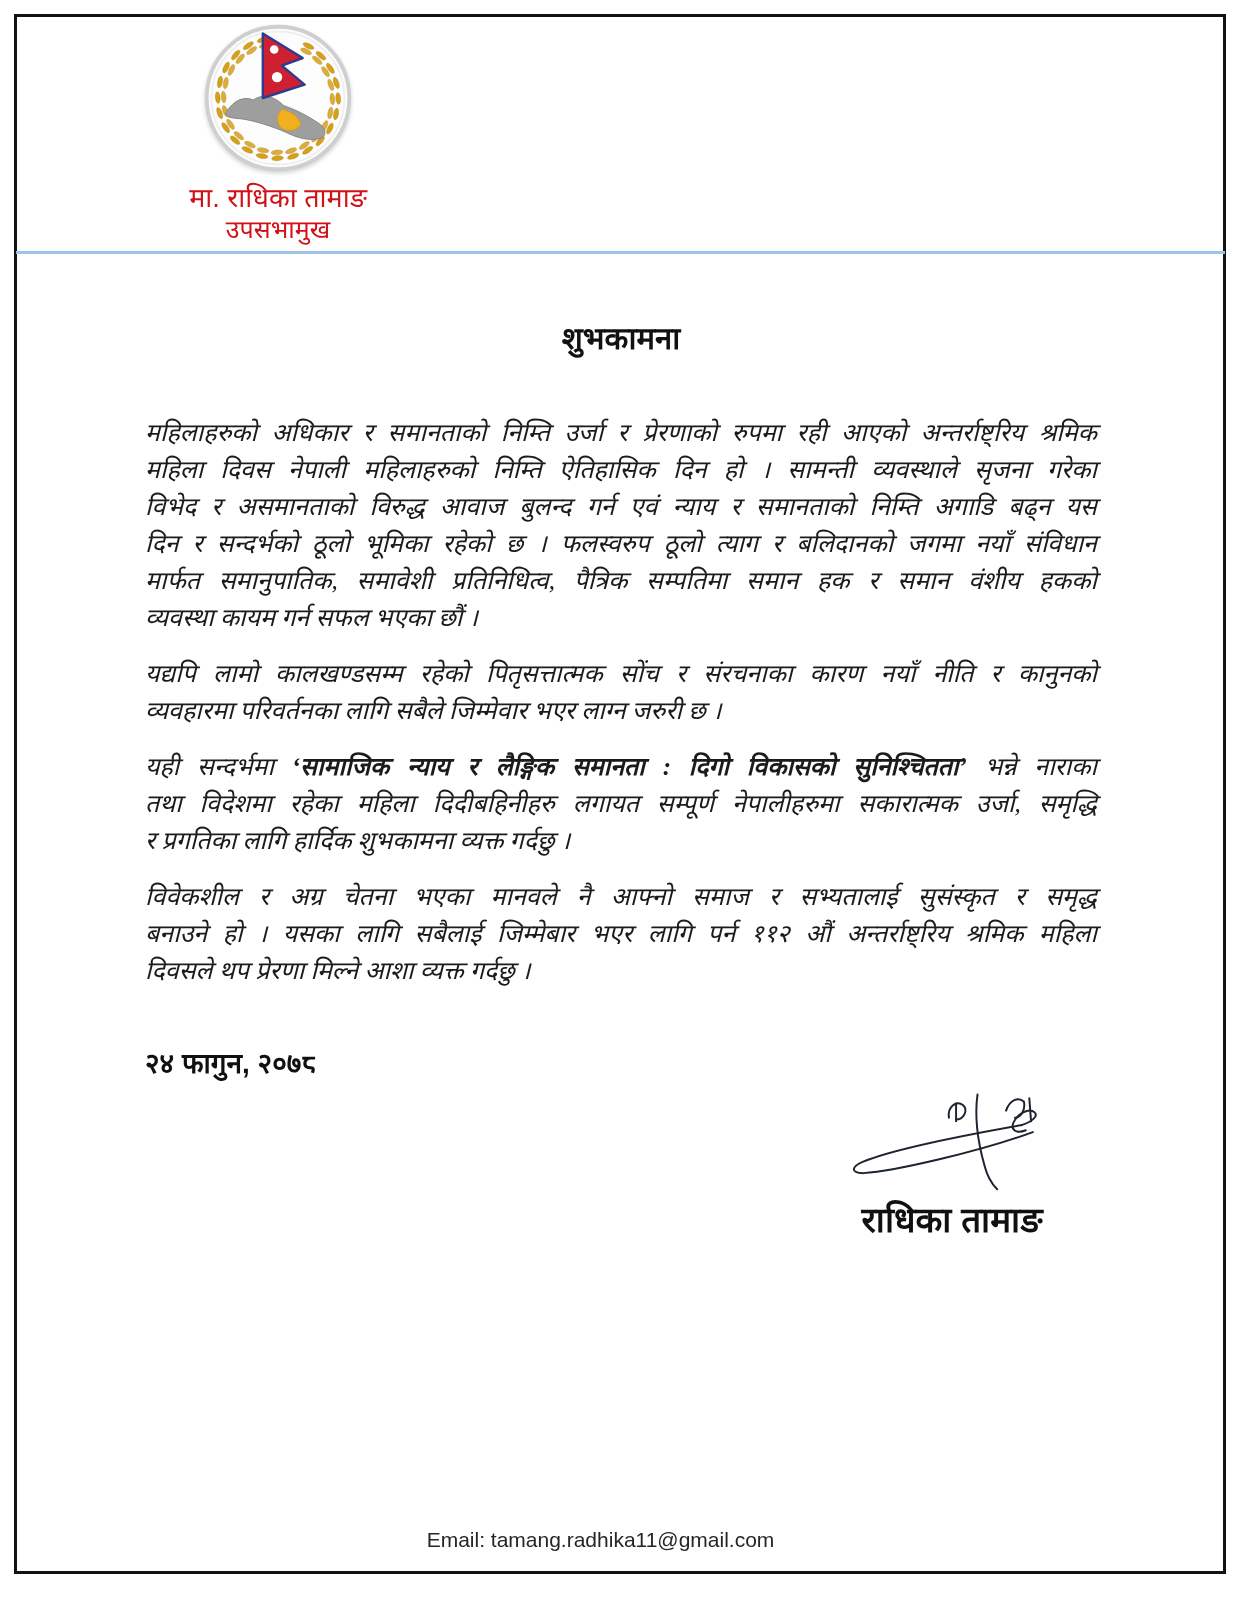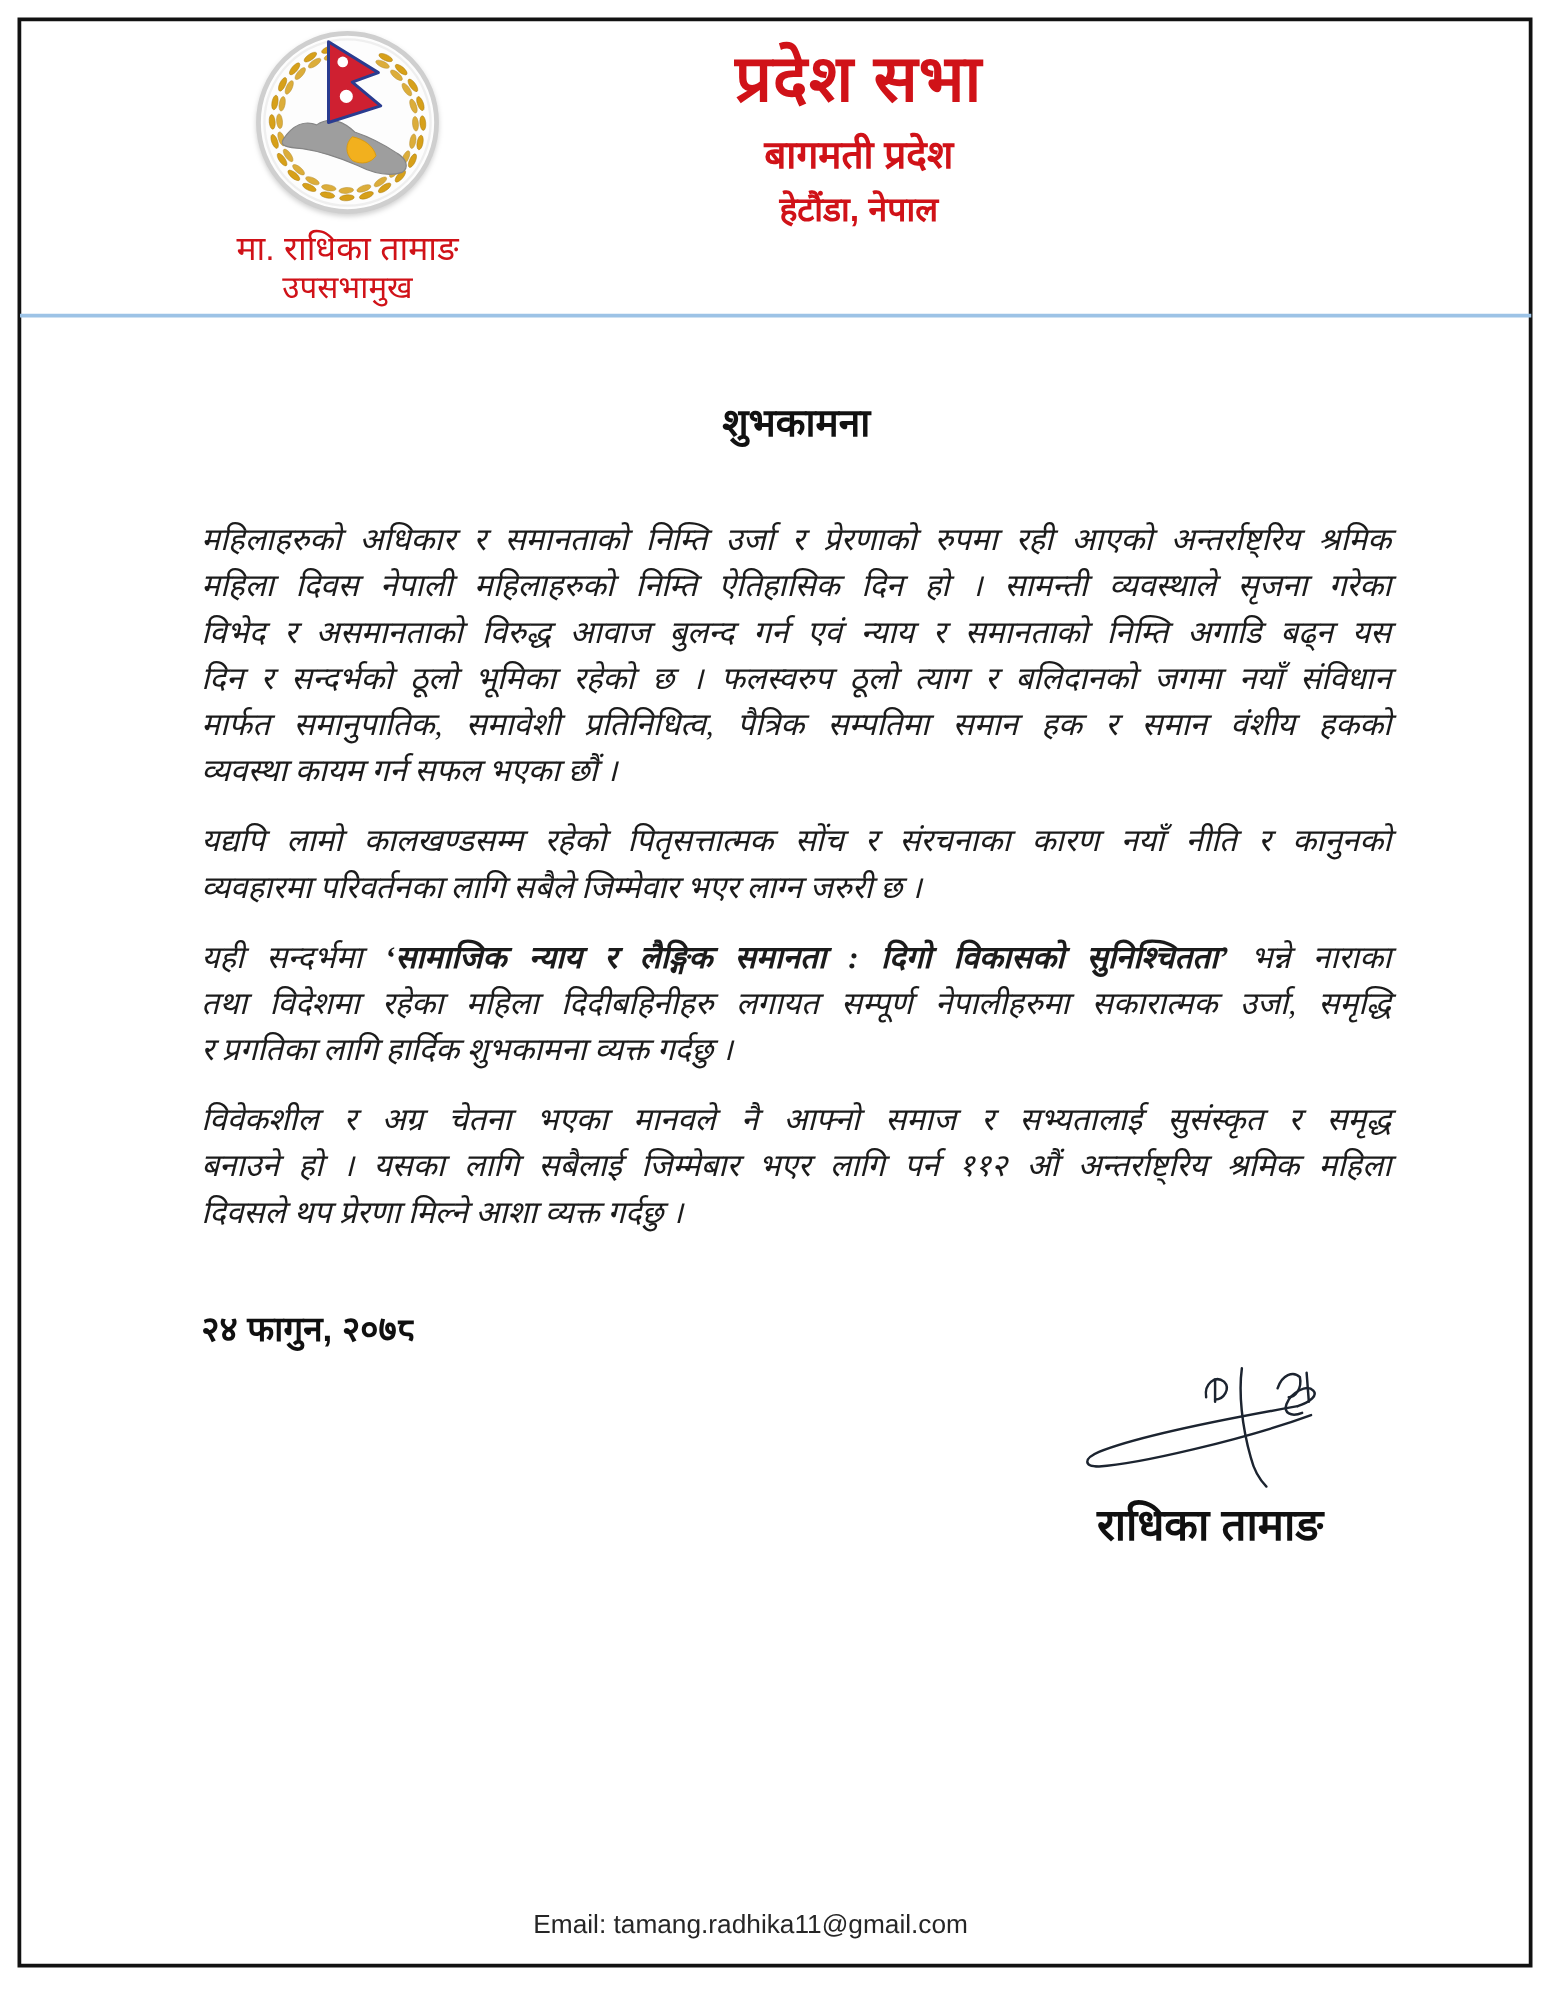--- a/index.html
+++ b/index.html
@@ -31,21 +31,21 @@
   .org-block{position:absolute;left:487px;top:36px;width:400px;text-align:center;
     font-family:"Liberation Sans","DejaVu Sans",sans-serif;color:#d01218;}
   .org-title{margin:0;font-size:52px;font-weight:800;line-height:1.08;letter-spacing:1px;}
   .org-subtitle{margin-top:9px;font-size:31px;font-weight:700;}
   .org-location{margin-top:5px;font-size:27px;font-weight:700;}
   .divider{
     position:absolute;left:16px;top:251px;width:1209px;height:3px;
     background:#9dc3e6;border:0;margin:0;
   }
   
-  .letter-main{position:absolute;left:145px;top:300px;width:952px;margin-left:16px;}
+  .letter-main{position:absolute;left:145px;top:300px;width:952px;}
   .letter-heading{
     margin:16px 0 56px 0;text-align:center;
     font-size:31px;font-weight:700;color:#111;
     font-family:"Liberation Sans","DejaVu Sans",sans-serif;
   }
   .para{margin:0 0 19px 0;}
   .line{
     font-size:25px;line-height:37px;
     text-align:justify;text-align-last:justify;
     white-space:normal;
@@ -124,25 +124,20 @@
         <g>
           <path d="M64,12 L106,38 L84,46 L108,66 L64,80 Z" fill="#cf2031" stroke="#2a3c90" stroke-width="2.5" stroke-linejoin="round"></path>
           <circle cx="76" cy="29" r="4.5" fill="#ffffff"></circle>
           <circle cx="79" cy="58" r="5.5" fill="#ffffff"></circle>
         </g>
       </svg>
       <div class="official-name">मा. राधिका तामाङ</div>
       <div class="official-post">उपसभामुख</div>
     </div>
 
-    <div class="org-block">
-      <h1 class="org-title">प्रदेश सभा</h1>
-      <div class="org-subtitle">बागमती प्रदेश</div>
-      <div class="org-location">हेटौंडा, नेपाल</div>
-    </div>
   </header>
 
   <div class="divider"></div>
 
   <main class="letter-main">
     <h2 class="letter-heading">शुभकामना</h2>
 
     <div>
         <div class="para">
           <div class="line"><span>महिलाहरुको अधिकार र समानताको निम्ति उर्जा र प्रेरणाको रुपमा रही आएको अन्तर्राष्ट्रिय श्रमिक</span></div>

